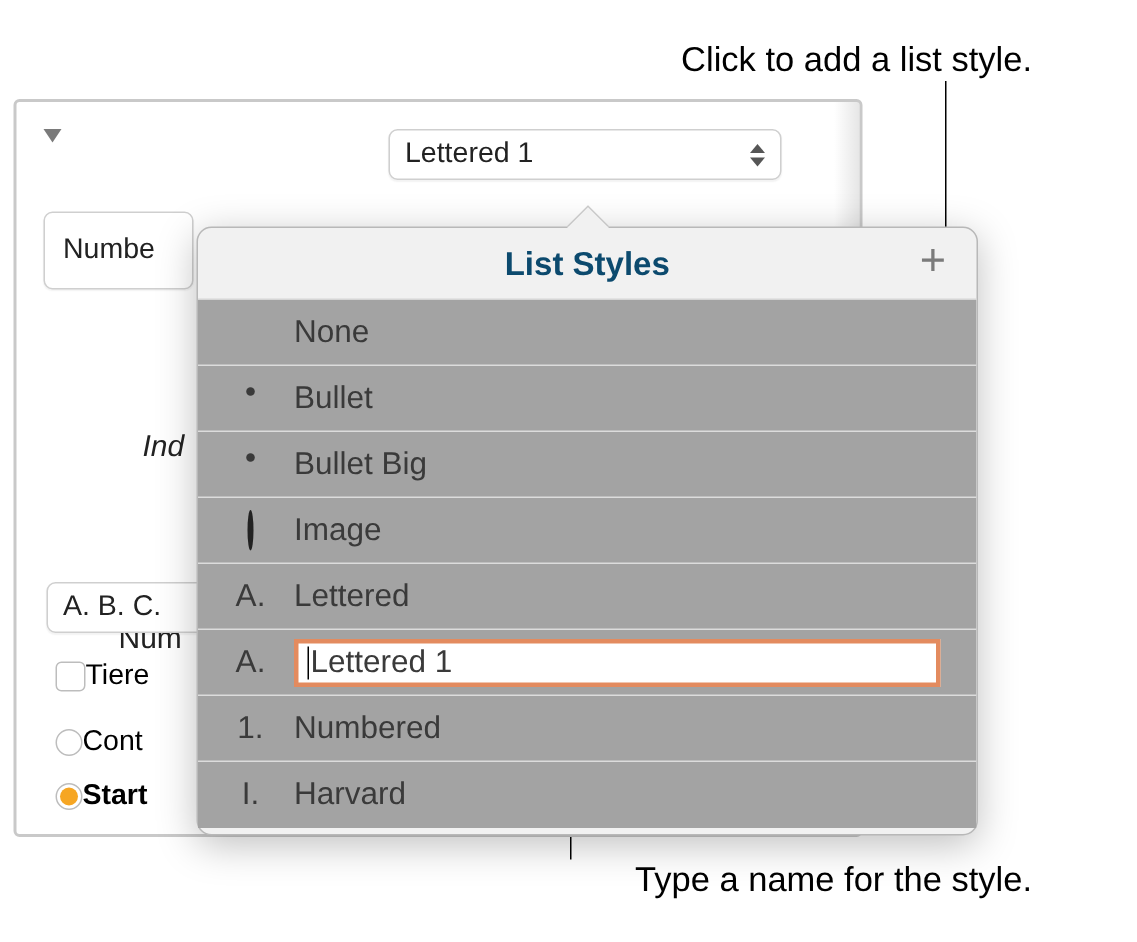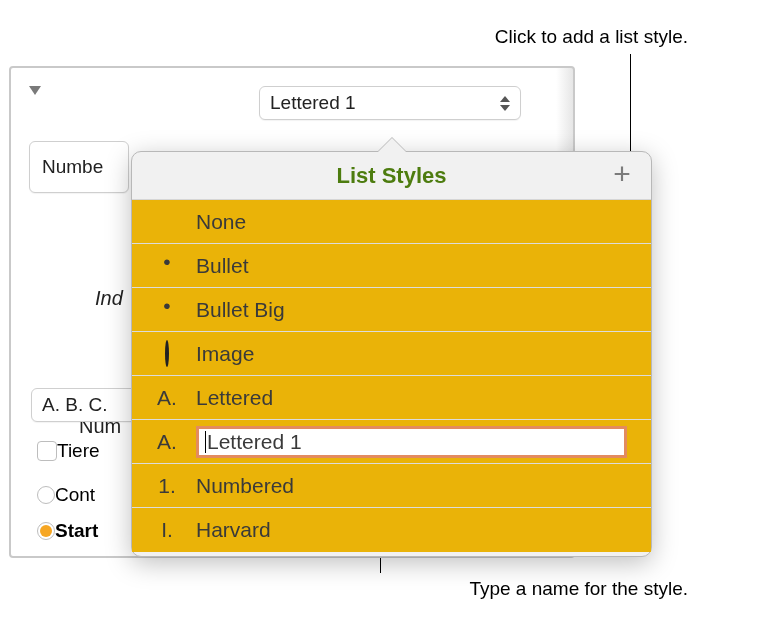--- a/index.html
+++ b/index.html
@@ -6,21 +6,21 @@
     body {
       font-family: -apple-system, "Helvetica Neue", Helvetica, Arial, sans-serif;
       width: 758px;
       height: 628px;
       background: #fff;
       position: relative;
       overflow: hidden;
     }
     .annotation {
       position: absolute;
-      font-size: 19px;
+      font-size: 23px;
       color: #000;
     }
     .ann-top { top: 26px; right: 70px; }
     .ann-bottom { bottom: 28px; right: 70px; margin-top: 36px; }
     .callout-line {
       position: absolute;
       background: #000;
     }
     .line-v-top { width: 1px; }
 
@@ -162,21 +162,21 @@
       height:48px;
       display:flex;
       align-items:center;
       justify-content:center;
       position:relative;
       border-bottom:1px solid #d6d6d6;
     }
     .pop-title{
       font-size:22px;
       font-weight:600;
-      color:#4d7c0f;
+      color:#0c4a6e;
     }
     .plus-btn{
       position:absolute;
       right:14px;
       top:8px;
       width:30px;height:30px;
       color:#7b7b7b;
       font-size:30px;
       line-height:28px;
       text-align:center;
@@ -187,21 +187,21 @@
     }
     .pop-item{
       height:44px;
       border-bottom:1px solid #dcdcdc;
       display:flex;
       align-items:center;
       padding-left:20px;
       gap:14px;
       font-size:21px;
       color:#3a3a3a;
-      background:#eab308;
+      background:#a3a3a3;
     }
     .pop-item .prefix{
       width:30px;
       text-align:center;
       font-size:21px;
       color:#3a3a3a;
     }
     .dot{ font-size:26px; line-height:0; position:relative; top:-4px;}
     .circle{
       width:16px;height:16px;border:2px solid #222;border-radius:50%;

